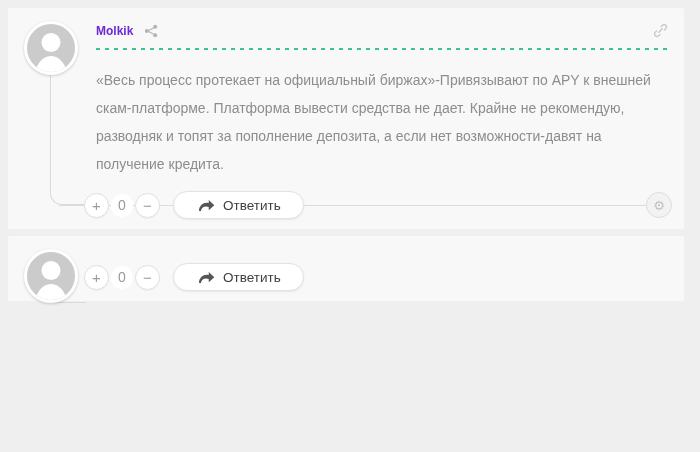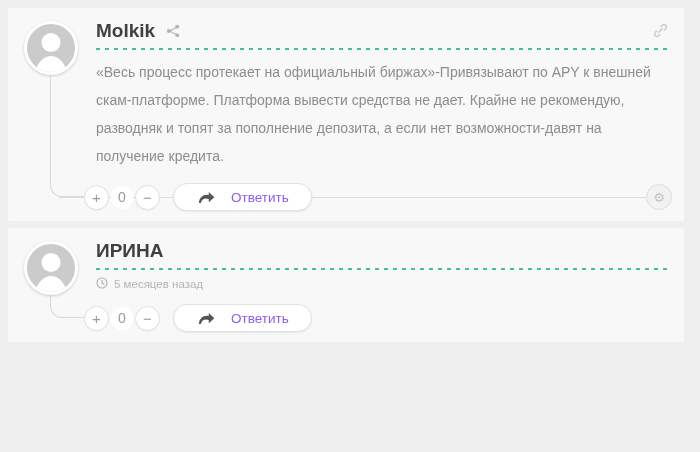--- a/index.html
+++ b/index.html
@@ -42,37 +42,37 @@
     position: absolute; left: 42px; top: 66px; bottom: 24px; width: 36px;
     border-left: 1px solid #d9d9d9;
     border-bottom: 1px solid #d9d9d9;
     border-bottom-left-radius: 12px;
     z-index: 0;
   }
 
   
   .comment-header { position: relative; }
   .name-row { display: flex; align-items: center; gap: 11px; height: 18px; }
-  .author { color: #404040; font-weight: bold; font-size: 19px; cursor: pointer; }
+  .author { color: #6d28d9; font-weight: bold; font-size: 12px; cursor: pointer; }
   .share-btn { display: flex; align-items: center; cursor: pointer; }
   .link-btn { position: absolute; right: 0; top: 1px; cursor: pointer; }
 
   .dashes {
     height: 2px; margin-top: 8px;
     background: repeating-linear-gradient(90deg, #3dbf9e 0 4px, transparent 4px 9px);
   }
 
   .timestamp-row {
     margin-top: 7px; display: flex; align-items: center; gap: 6px;
     color: #b4b4b4; font-size: 11.5px; height: 14px;
   }
 
   
   .comment-body {
-    margin-top: 8px;
+    margin-top: 16px;
     color: #8d8d8d; font-size: 14px; line-height: 28px;
     max-width: 584px;
   }
 
   
   .actions {
     position: relative; margin-top: 13px; margin-left: -12px;
     height: 28px; display: flex; align-items: center;
   }
   .actions .action-line {
@@ -92,22 +92,22 @@
     min-width: 22px; height: 23px; margin: 0 2px; padding: 0 5px;
     background: #ffffff; border-radius: 12px;
     color: #999999; font-size: 14px;
     display: flex; align-items: center; justify-content: center;
   }
   .reply-btn {
     position: relative; z-index: 1; margin-left: 13px;
     height: 28px; padding: 0 22px; border-radius: 14px;
     background: #ffffff; border: 1px solid #e2e2e2;
     box-shadow: 0 1px 2px rgba(0,0,0,0.07);
-    display: flex; align-items: center; gap: 16px;
-    color: #8b5cf6; font-size: 13.5px; cursor: pointer;
+    display: flex; align-items: center; gap: 8px;
+    color: #404040; font-size: 13.5px; cursor: pointer;
   }
   .gear-btn {
     position: absolute; right: -4px; top: 50%; transform: translateY(-50%);
     width: 26px; height: 26px; border-radius: 50%;
     background: #f2f2f2; border: 1px solid #dddddd;
     color: #c2c2c2; font-size: 13px;
     display: flex; align-items: center; justify-content: center;
     cursor: pointer; z-index: 1;
     font-family: "DejaVu Sans", sans-serif;
   }
@@ -162,35 +162,20 @@
     </div>
   </div>
 
   <div class="comment">
     <div class="avatar">
       <div class="avatar-head"></div>
       <div class="avatar-torso"></div>
     </div>
     <div class="connector"></div>
 
-    <div class="comment-header">
-      <div class="name-row">
-        <span class="author">ИРИНА</span>
-      </div>
-      <div class="dashes"></div>
-      <div class="timestamp-row">
-        <span>
-          <svg class="icon" width="12" height="12" viewBox="0 0 12 12">
-            <circle cx="6" cy="6" r="5" stroke="#b0b0b0" stroke-width="1.1" fill="none"></circle>
-            <path d="M6 3.2 L6 6 L8 7.2" stroke="#b0b0b0" stroke-width="1.1" fill="none" stroke-linecap="round"></path>
-          </svg>
-        </span>
-        <span>5 месяцев назад</span>
-      </div>
-    </div>
 
 
     <div class="actions">
 
       <span class="vote-btn">+</span>
       <span class="vote-count">0</span>
       <span class="vote-btn">−</span>
       <span class="reply-btn">
         <svg class="icon" width="19" height="13" viewBox="0 0 20 14">
           <path d="M3 13 C3 6.5 8.5 3 13.5 4.3 L13.5 1 L19.5 6.6 L13.5 12.2 L13.5 8.6 C9.5 7.2 6 8.4 5 13 Z" fill="#555555"></path>

